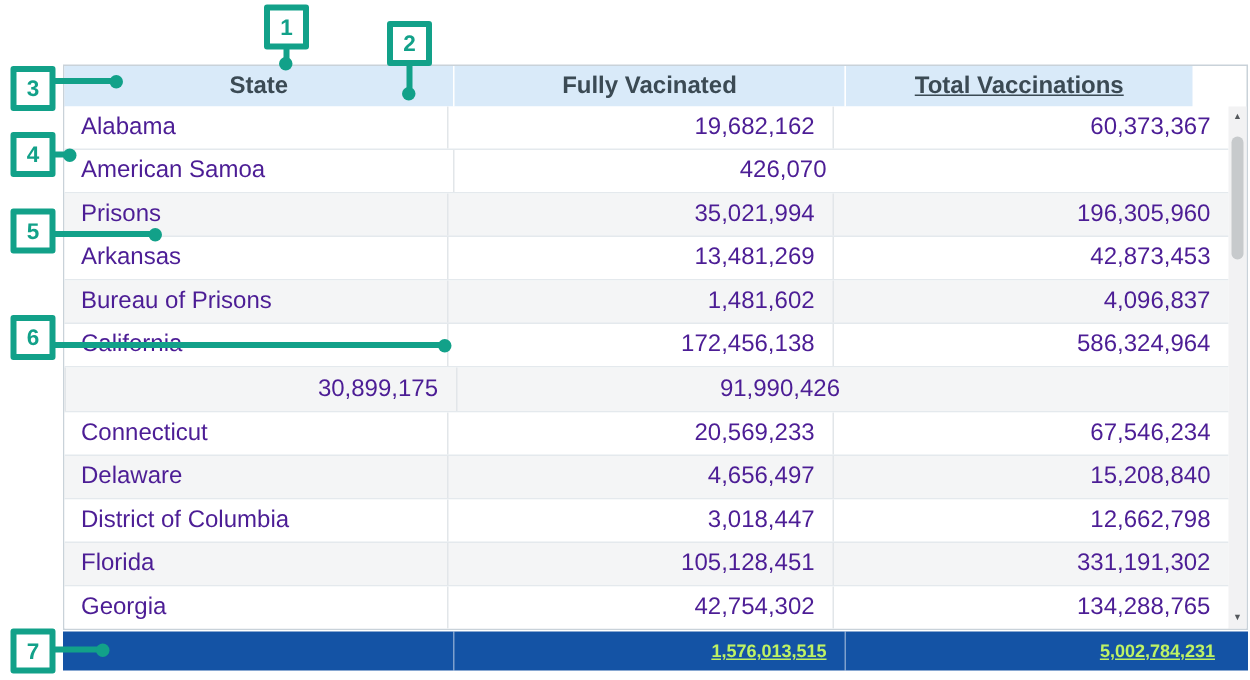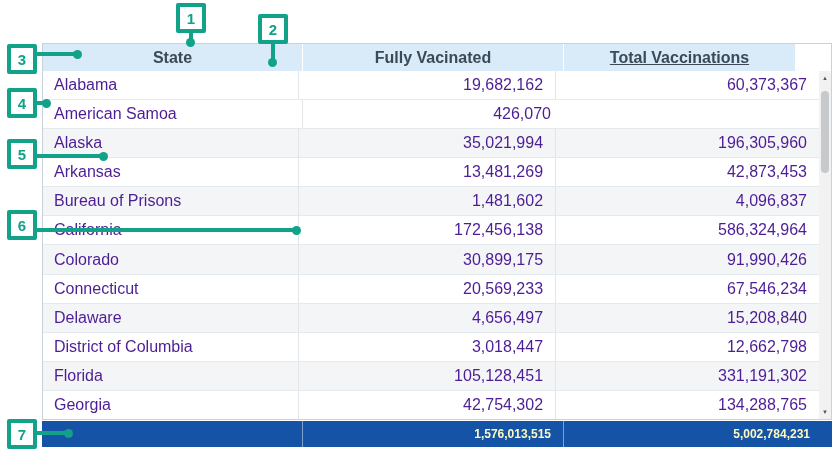--- a/index.html
+++ b/index.html
@@ -34,21 +34,21 @@
   
   .vscroll{position:absolute;right:0;top:27px;width:12px;height:348px;background:#F2F2F3;}
   .sarrow{position:absolute;left:0;width:12px;height:14px;display:flex;align-items:center;
           justify-content:center;font-size:6px;color:#54585C;cursor:default;}
   .sarrow.up{top:0;}
   .sarrow.down{bottom:0;}
   .sthumb{position:absolute;left:2px;top:20px;width:8px;height:82px;background:#C7CACC;border-radius:4px;}
 
   
   .totals{position:absolute;left:42px;top:421px;width:790px;height:26px;background:var(--totals-bg);display:flex;}
-  .tcell{font-size:12px;font-weight:bold;color:#fef9c3;display:flex;align-items:center;height:100%;}
+  .tcell{font-size:12px;font-weight:bold;color:#bef264;display:flex;align-items:center;height:100%;text-decoration:underline;}
   .tc0{width:260px;padding-left:11px;}
   .tc1{width:261px;border-left:1px solid rgba(255,255,255,0.45);justify-content:flex-end;padding-right:12px;}
   .tc2{width:269px;border-left:1px solid rgba(255,255,255,0.45);justify-content:flex-end;padding-right:22px;}
 
   
   .c-box{position:absolute;width:30px;height:30px;background:#fff;border:4px solid var(--accent-teal);
          border-radius:2px;display:flex;align-items:center;justify-content:center;
          font-size:15px;font-weight:bold;color:var(--accent-teal);z-index:12;}
   .c-line{position:absolute;background:var(--accent-teal);z-index:11;}
   .c-dot{position:absolute;width:9px;height:9px;border-radius:50%;background:var(--accent-teal);z-index:11;}
@@ -68,41 +68,40 @@
         <div class="trow">
           <div class="bcell bc0">Alabama</div>
           <div class="bcell bc1">19,682,162</div>
           <div class="bcell bc2">60,373,367</div>
         </div>
         <div class="trow">
           <div class="bcell bc0">American Samoa</div>
           <div class="bcell bc1">426,070</div>
         </div>
         <div class="trow alt">
-          <div class="bcell bc0">Alaska</div>
+          <div class="bcell bc0">Prisons</div>
           <div class="bcell bc1">35,021,994</div>
           <div class="bcell bc2">196,305,960</div>
         </div>
         <div class="trow">
           <div class="bcell bc0">Arkansas</div>
           <div class="bcell bc1">13,481,269</div>
           <div class="bcell bc2">42,873,453</div>
         </div>
         <div class="trow alt">
           <div class="bcell bc0">Bureau of Prisons</div>
           <div class="bcell bc1">1,481,602</div>
           <div class="bcell bc2">4,096,837</div>
         </div>
         <div class="trow">
           <div class="bcell bc0">California</div>
           <div class="bcell bc1">172,456,138</div>
           <div class="bcell bc2">586,324,964</div>
         </div>
         <div class="trow alt">
-          <div class="bcell bc0">Colorado</div>
           <div class="bcell bc1">30,899,175</div>
           <div class="bcell bc2">91,990,426</div>
         </div>
         <div class="trow">
           <div class="bcell bc0">Connecticut</div>
           <div class="bcell bc1">20,569,233</div>
           <div class="bcell bc2">67,546,234</div>
         </div>
         <div class="trow alt">
           <div class="bcell bc0">Delaware</div>

